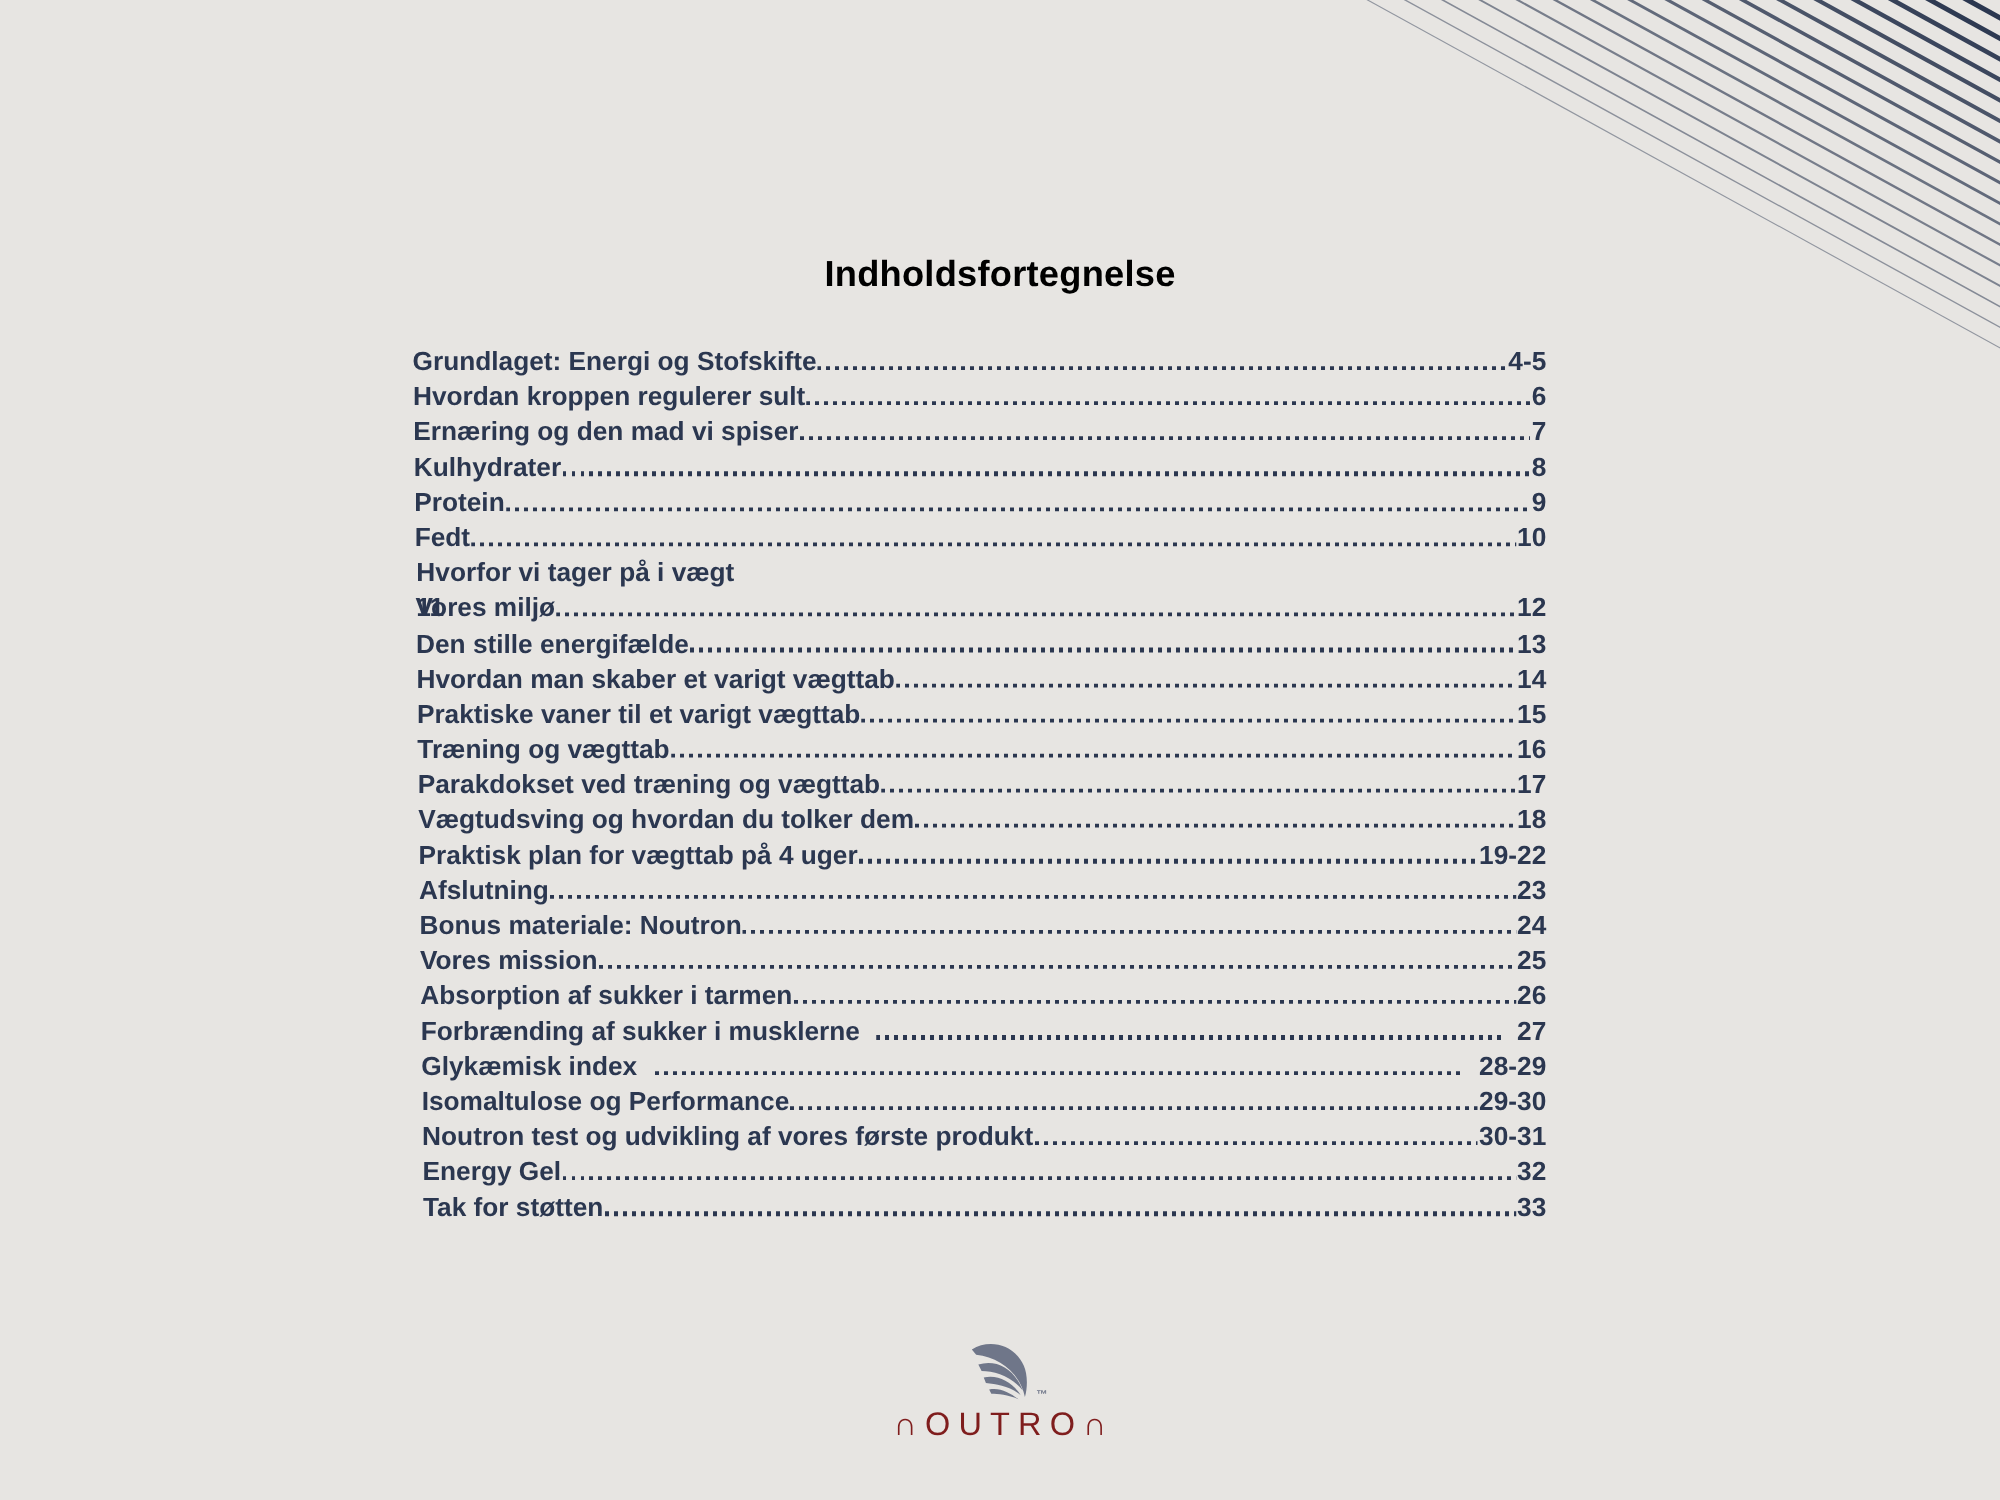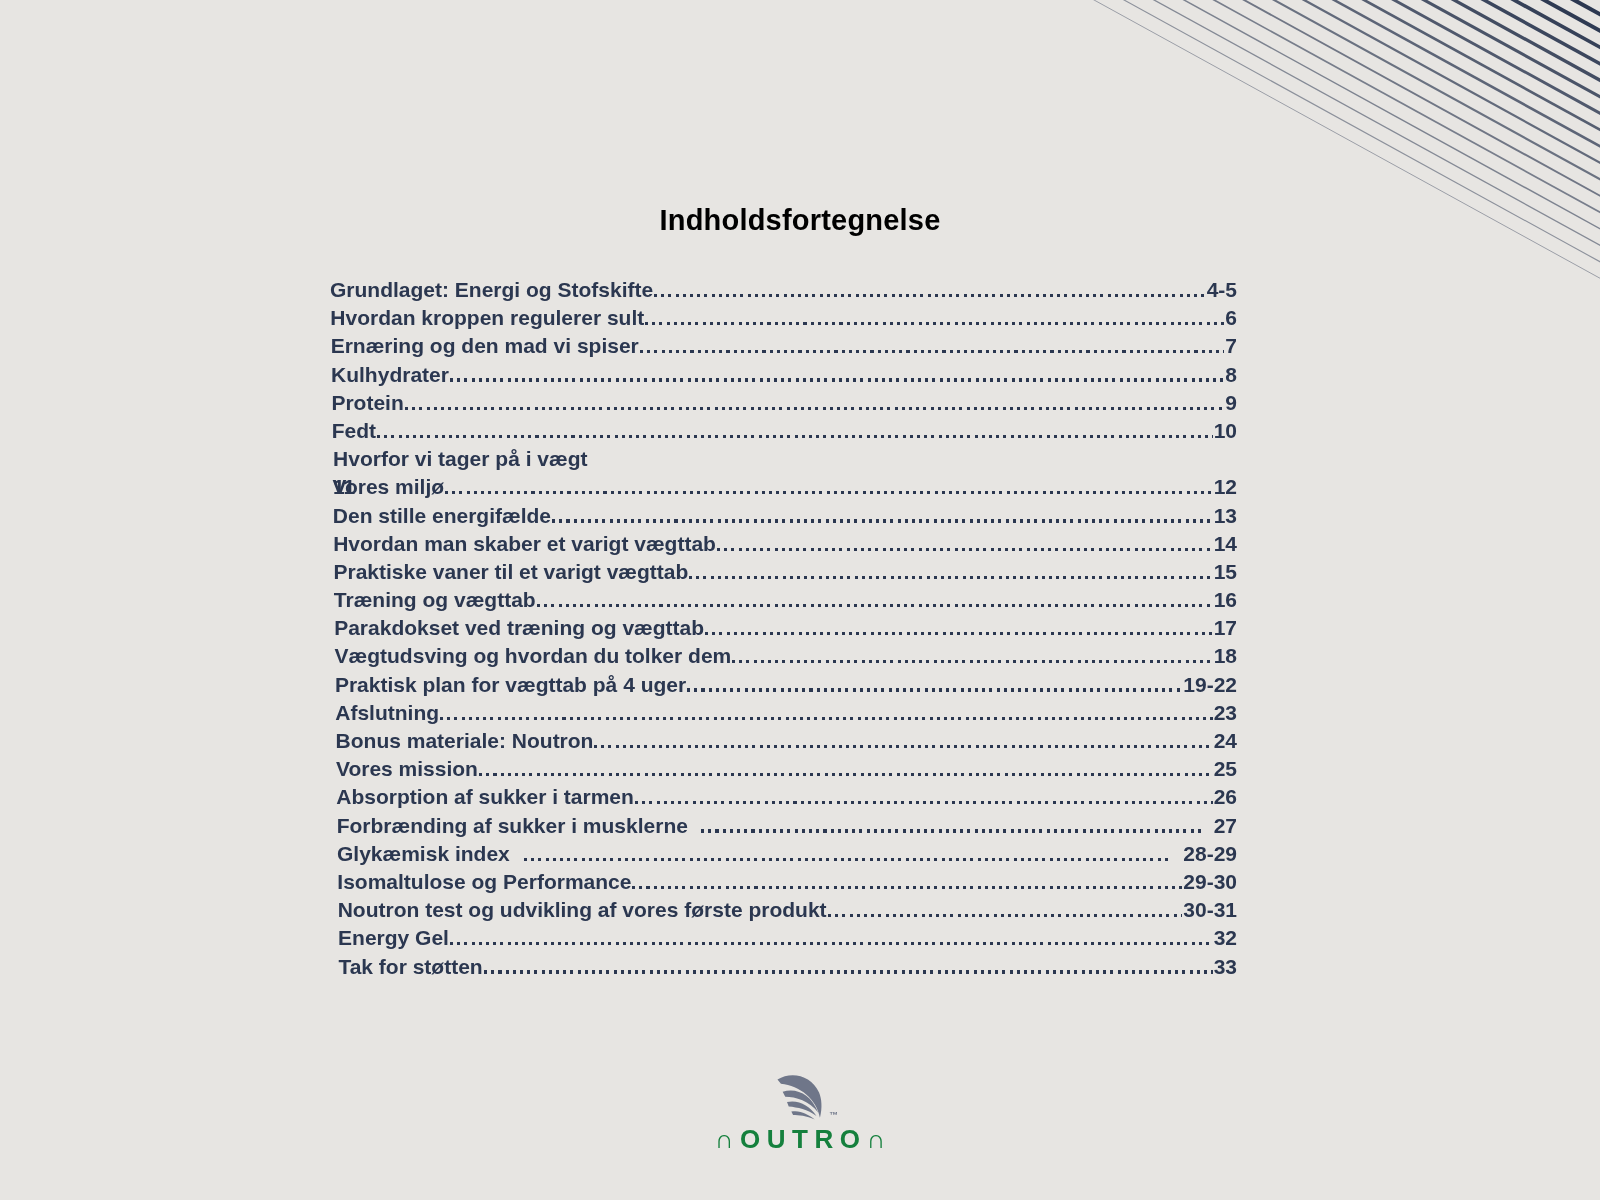--- a/index.html
+++ b/index.html
@@ -78,24 +78,24 @@
     position: absolute;
     right: -9px;
     bottom: 2px;
     font-size: 9px;
     font-weight: 700;
     color: #6f7689;
   }
   .wordmark {
     margin-top: 4px;
     font-size: 26px;
-    font-weight: 700;
+    font-weight: 400;
     letter-spacing: 6.5px;
     padding-left: 6.5px; 
-    color: #15803d;
+    color: #7f1d1d;
     line-height: 1;
   }
 </style>
 </head>
 <body>
 
 <div class="page">
 
   <svg id="diag" class="diag-svg" viewBox="0 0 540 310">
       <line x1="25" y1="-5" x2="665" y2="347" stroke="#2b3750" stroke-width="0.90" opacity="0.45"></line>

